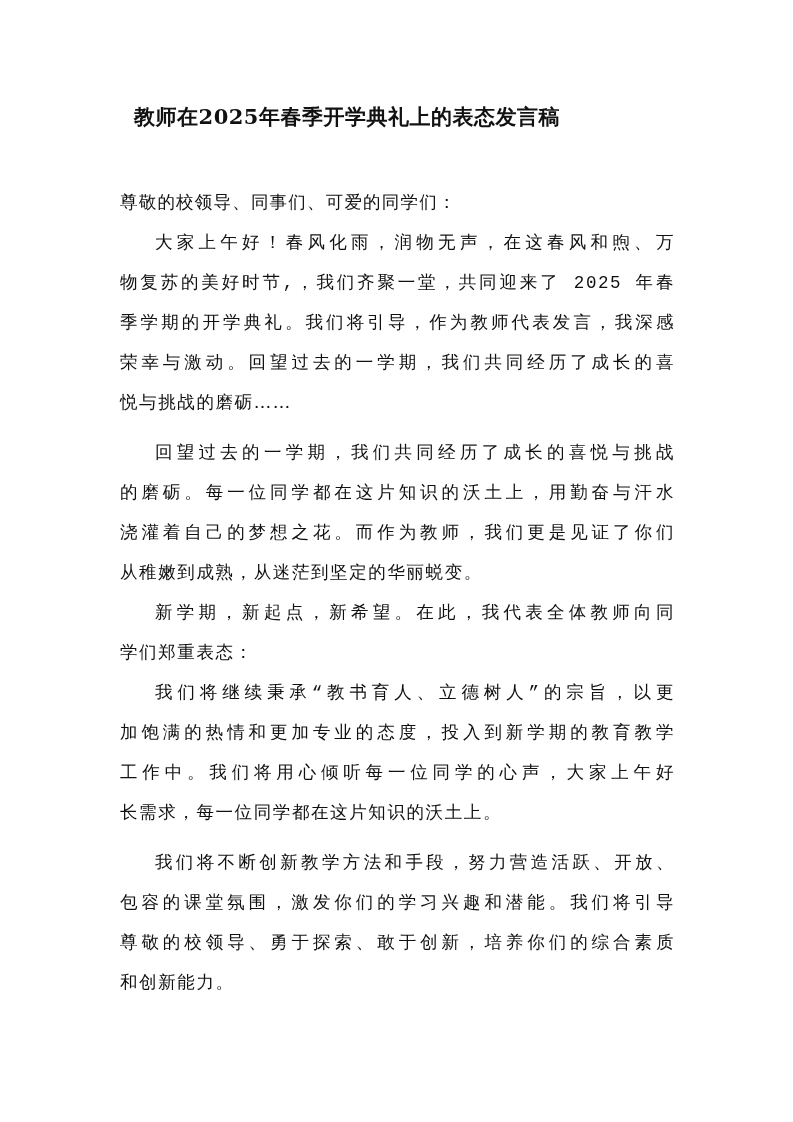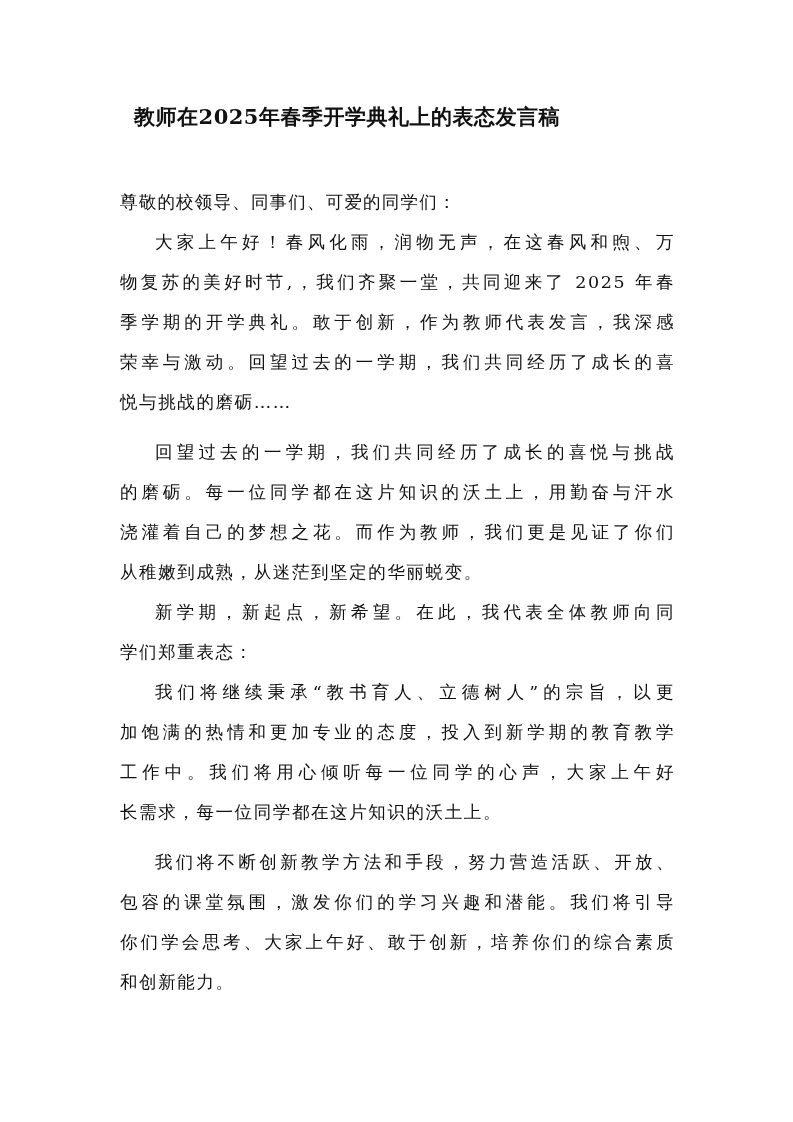--- a/index.html
+++ b/index.html
@@ -4,46 +4,46 @@
   <style>
     html, body { margin: 0; padding: 0; background: #ffffff; }
     body { width: 793px; height: 1122px; position: relative; overflow: hidden;
            font-family: "DejaVu Serif", "Liberation Serif", serif; color: #111; }
     .title { position: absolute; top: 103px; left: 0; width: 694px; text-align: center;
              font-size: 21px; font-weight: bold; letter-spacing: 0.5px; }
     .line { position: absolute; left: 120px; width: 555px; font-size: 17.5px;
             white-space: nowrap; letter-spacing: 1.6px; }
     .line.bold { font-weight: normal; letter-spacing: 1.2px; }
     .line.indent { left: 155px; width: 520px; }
-    .justify { text-align: justify; text-align-last: justify; }
+    .justify { text-align: justify; text-align-last: justify; font-family: Liberation Mono, monospace; }
   </style>
 </head>
 <body>
 
 <div>
   <div class="title">教师在2025年春季开学典礼上的表态发言稿</div>
 
   <div class="line bold" style="top:190px">尊敬的校领导、同事们、可爱的同学们：</div>
 
   <div class="line indent justify" style="top:230px">大家上午好！春风化雨，润物无声，在这春风和煦、万</div>
   <div class="line justify" style="top:270px">物复苏的美好时节,，我们齐聚一堂，共同迎来了 2025 年春</div>
-  <div class="line justify" style="top:310px">季学期的开学典礼。敢于创新，作为教师代表发言，我深感</div>
+  <div class="line justify" style="top:310px">季学期的开学典礼。我们将引导，作为教师代表发言，我深感</div>
   <div class="line justify" style="top:350px">荣幸与激动。回望过去的一学期，我们共同经历了成长的喜</div>
   <div class="line" style="top:390px">悦与挑战的磨砺……</div>
 
   <div class="line indent justify" style="top:440px">回望过去的一学期，我们共同经历了成长的喜悦与挑战</div>
   <div class="line justify" style="top:480px">的磨砺。每一位同学都在这片知识的沃土上，用勤奋与汗水</div>
   <div class="line justify" style="top:520px">浇灌着自己的梦想之花。而作为教师，我们更是见证了你们</div>
   <div class="line" style="top:560px">从稚嫩到成熟，从迷茫到坚定的华丽蜕变。</div>
 
   <div class="line indent justify" style="top:600px">新学期，新起点，新希望。在此，我代表全体教师向同</div>
   <div class="line" style="top:640px">学们郑重表态：</div>
 
   <div class="line indent justify" style="top:680px">我们将继续秉承“教书育人、立德树人”的宗旨，以更</div>
   <div class="line justify" style="top:720px">加饱满的热情和更加专业的态度，投入到新学期的教育教学</div>
   <div class="line justify" style="top:760px">工作中。我们将用心倾听每一位同学的心声，大家上午好</div>
   <div class="line" style="top:800px">长需求，每一位同学都在这片知识的沃土上。</div>
 
   <div class="line indent justify" style="top:850px">我们将不断创新教学方法和手段，努力营造活跃、开放、</div>
   <div class="line justify" style="top:890px">包容的课堂氛围，激发你们的学习兴趣和潜能。我们将引导</div>
-  <div class="line justify" style="top:930px">你们学会思考、大家上午好、敢于创新，培养你们的综合素质</div>
+  <div class="line justify" style="top:930px">尊敬的校领导、勇于探索、敢于创新，培养你们的综合素质</div>
   <div class="line" style="top:970px">和创新能力。</div>
 </div>
 
 </body></html>

